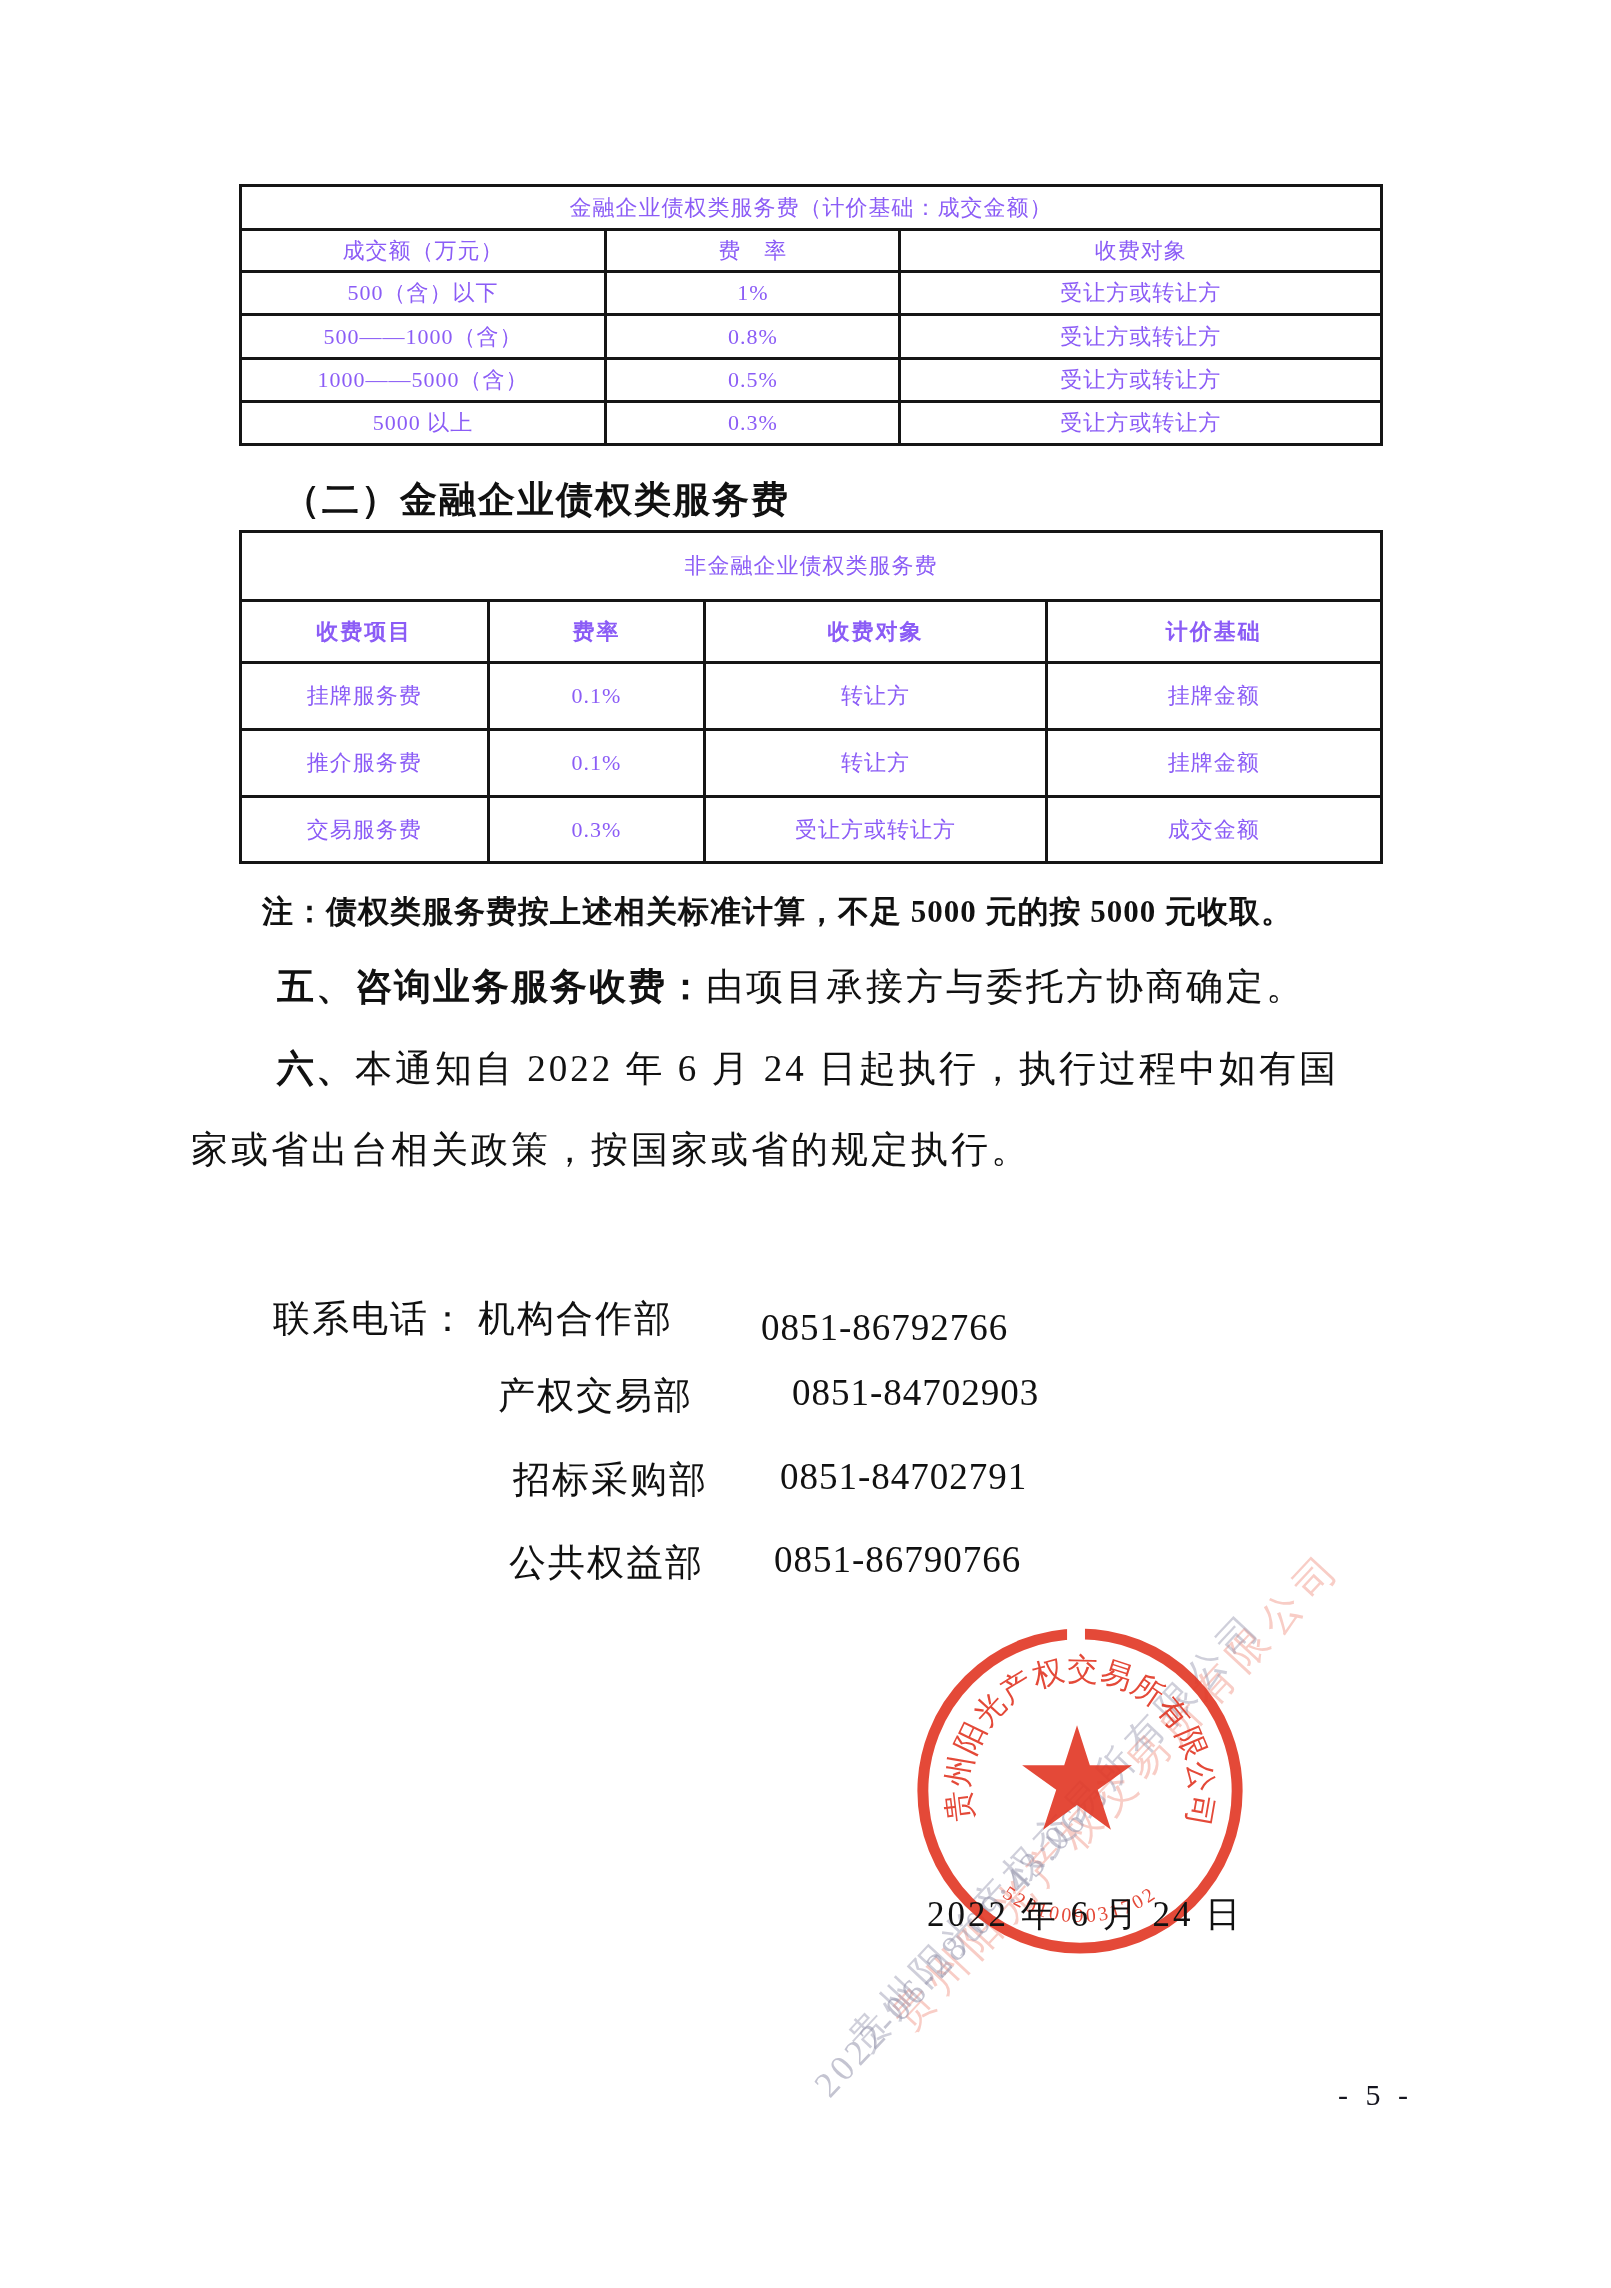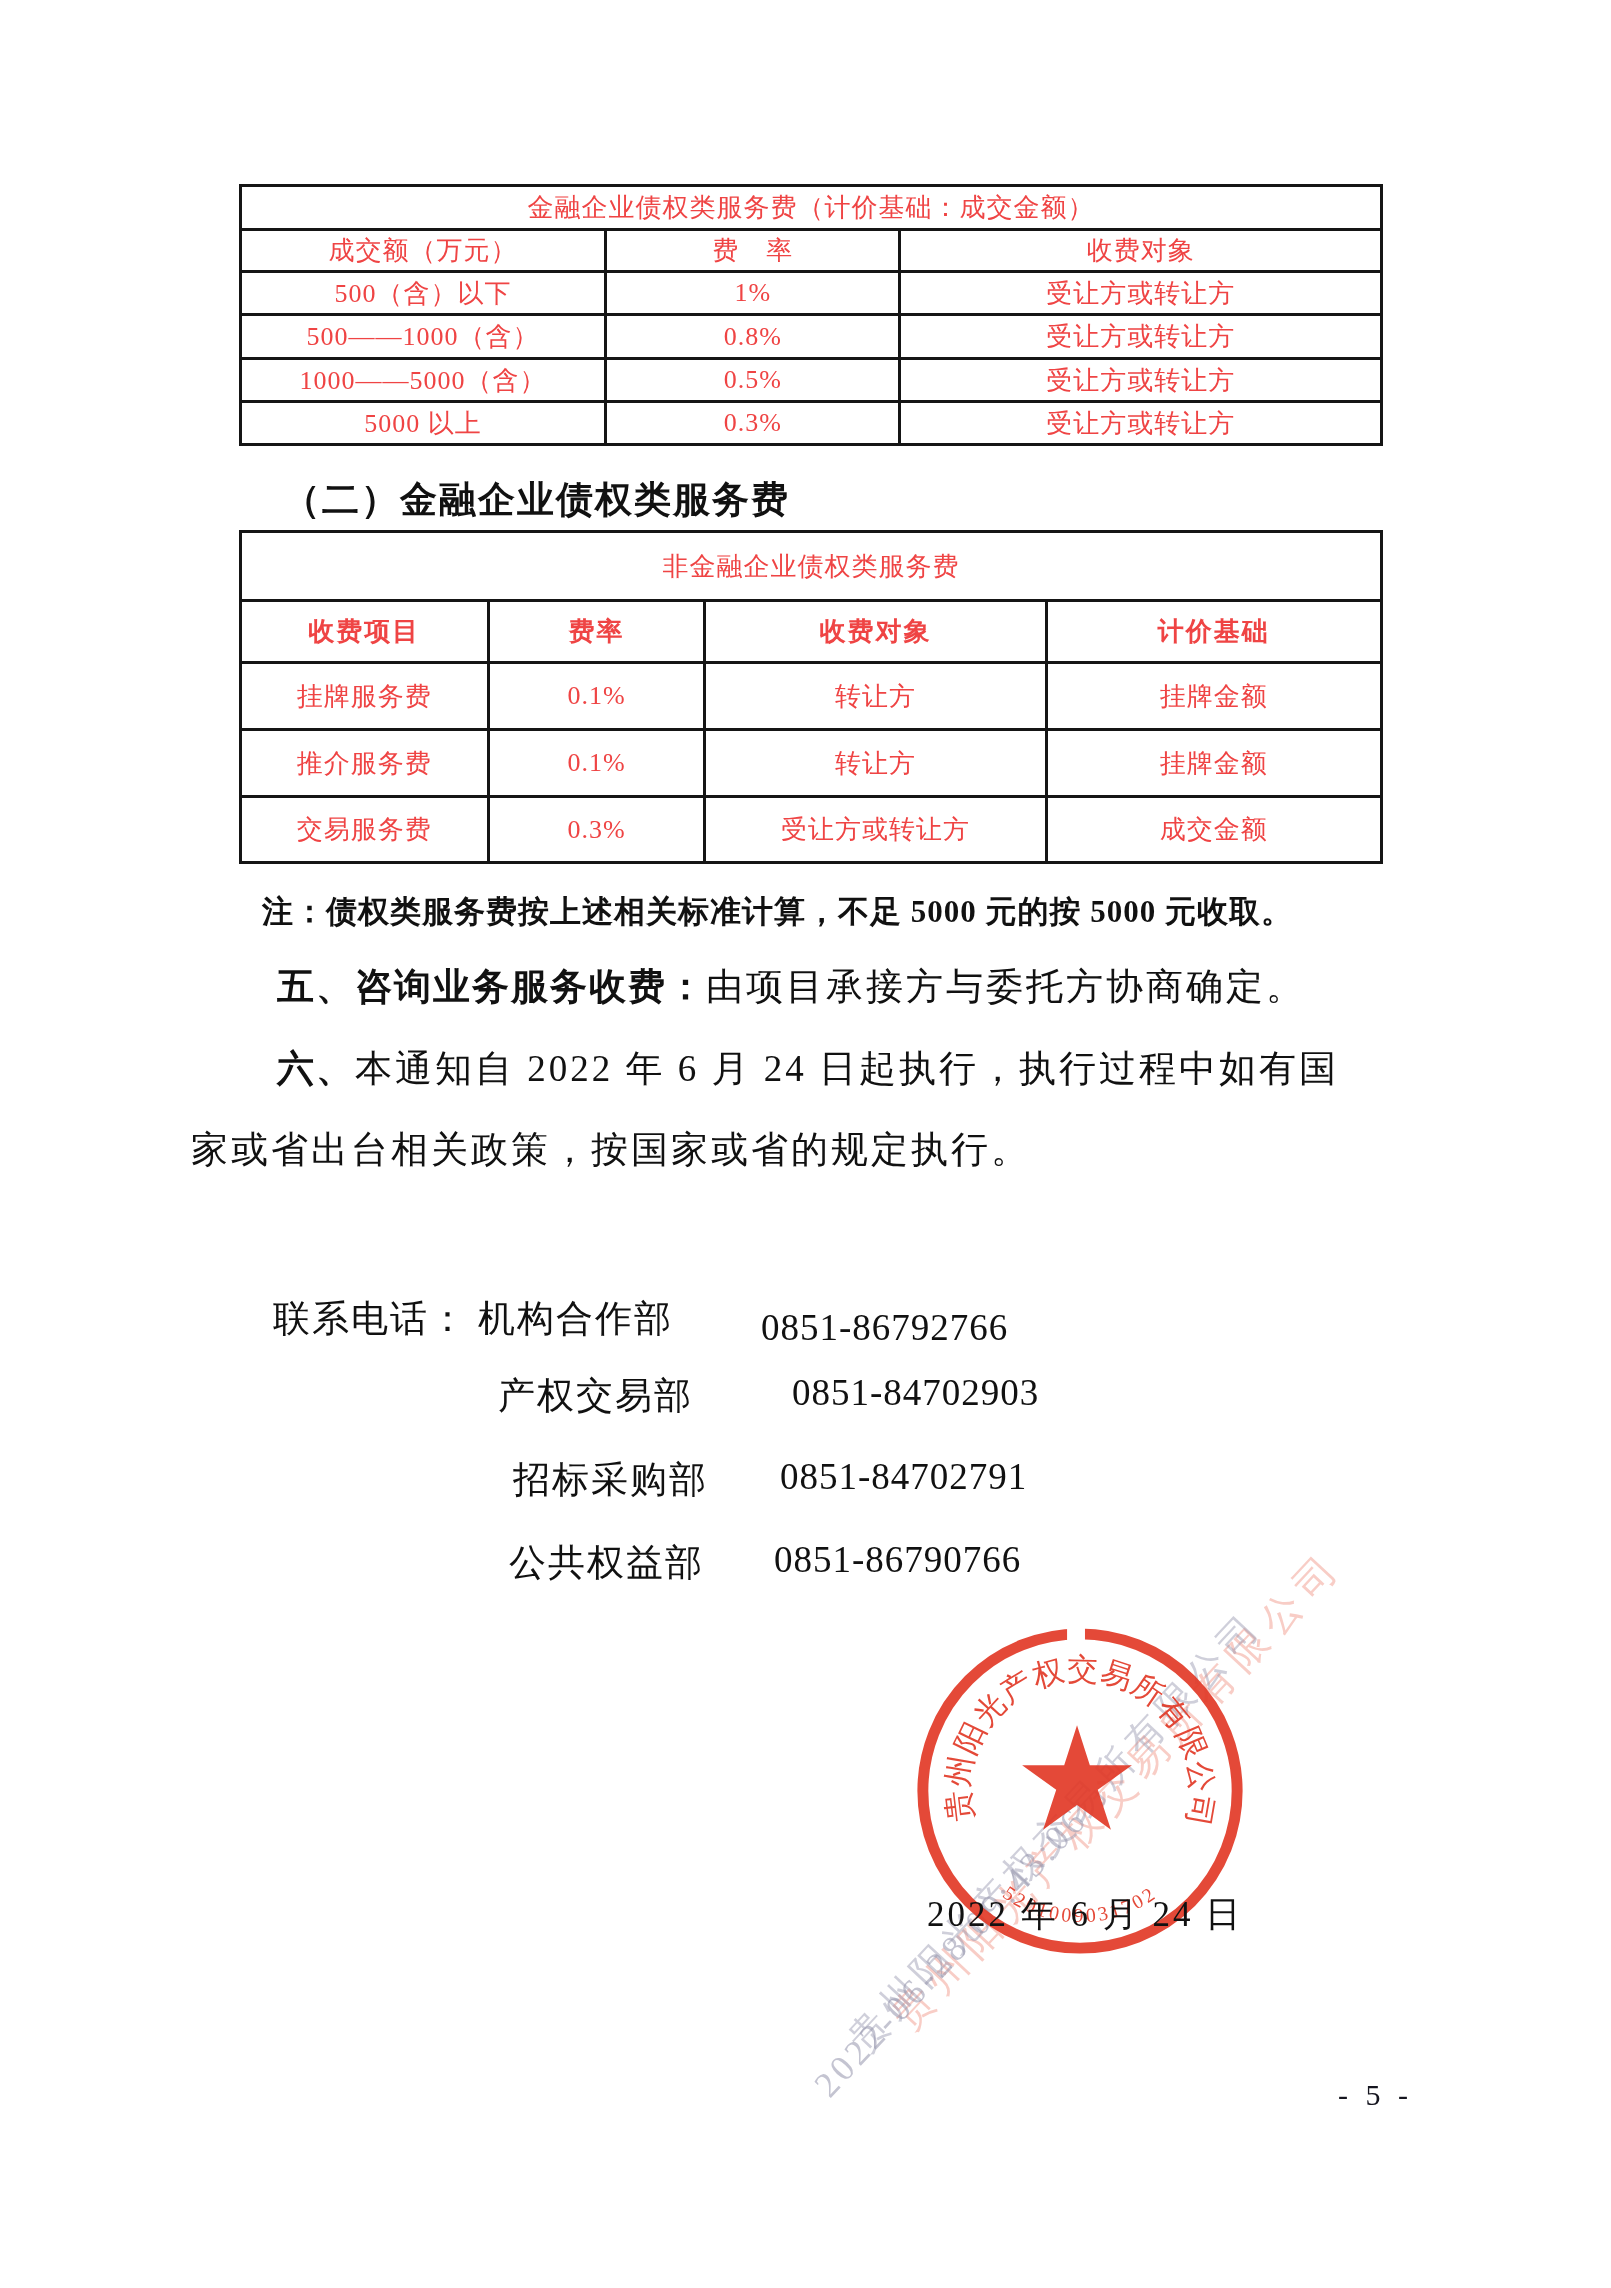--- a/index.html
+++ b/index.html
@@ -5,21 +5,21 @@
   html,body{margin:0;padding:0;}
   body{
     width:1612px;height:2289px;background:#ffffff;position:relative;
     font-family:"Liberation Serif","DejaVu Serif",serif;color:#111;
     overflow:hidden;
   }
   .abs{position:absolute;}
   
   table.doc-table{
     position:absolute;border-collapse:collapse;table-layout:fixed;
-    font-size:26px;color:#ef4444;
+    font-size:22px;color:#8b5cf6;
   }
   table.doc-table td{
     border:3px solid #151515;text-align:center;vertical-align:middle;
     padding:0;letter-spacing:1px;overflow:hidden;
   }
   table.doc-table .num{font-family:"Liberation Serif","DejaVu Serif",serif;}
   #table2 td.hdr{font-family:Liberation Sans, sans-serif;font-weight:700;letter-spacing:2px;}
   
   .heading2{
     font-size:37px;font-weight:600;letter-spacing:2px;

